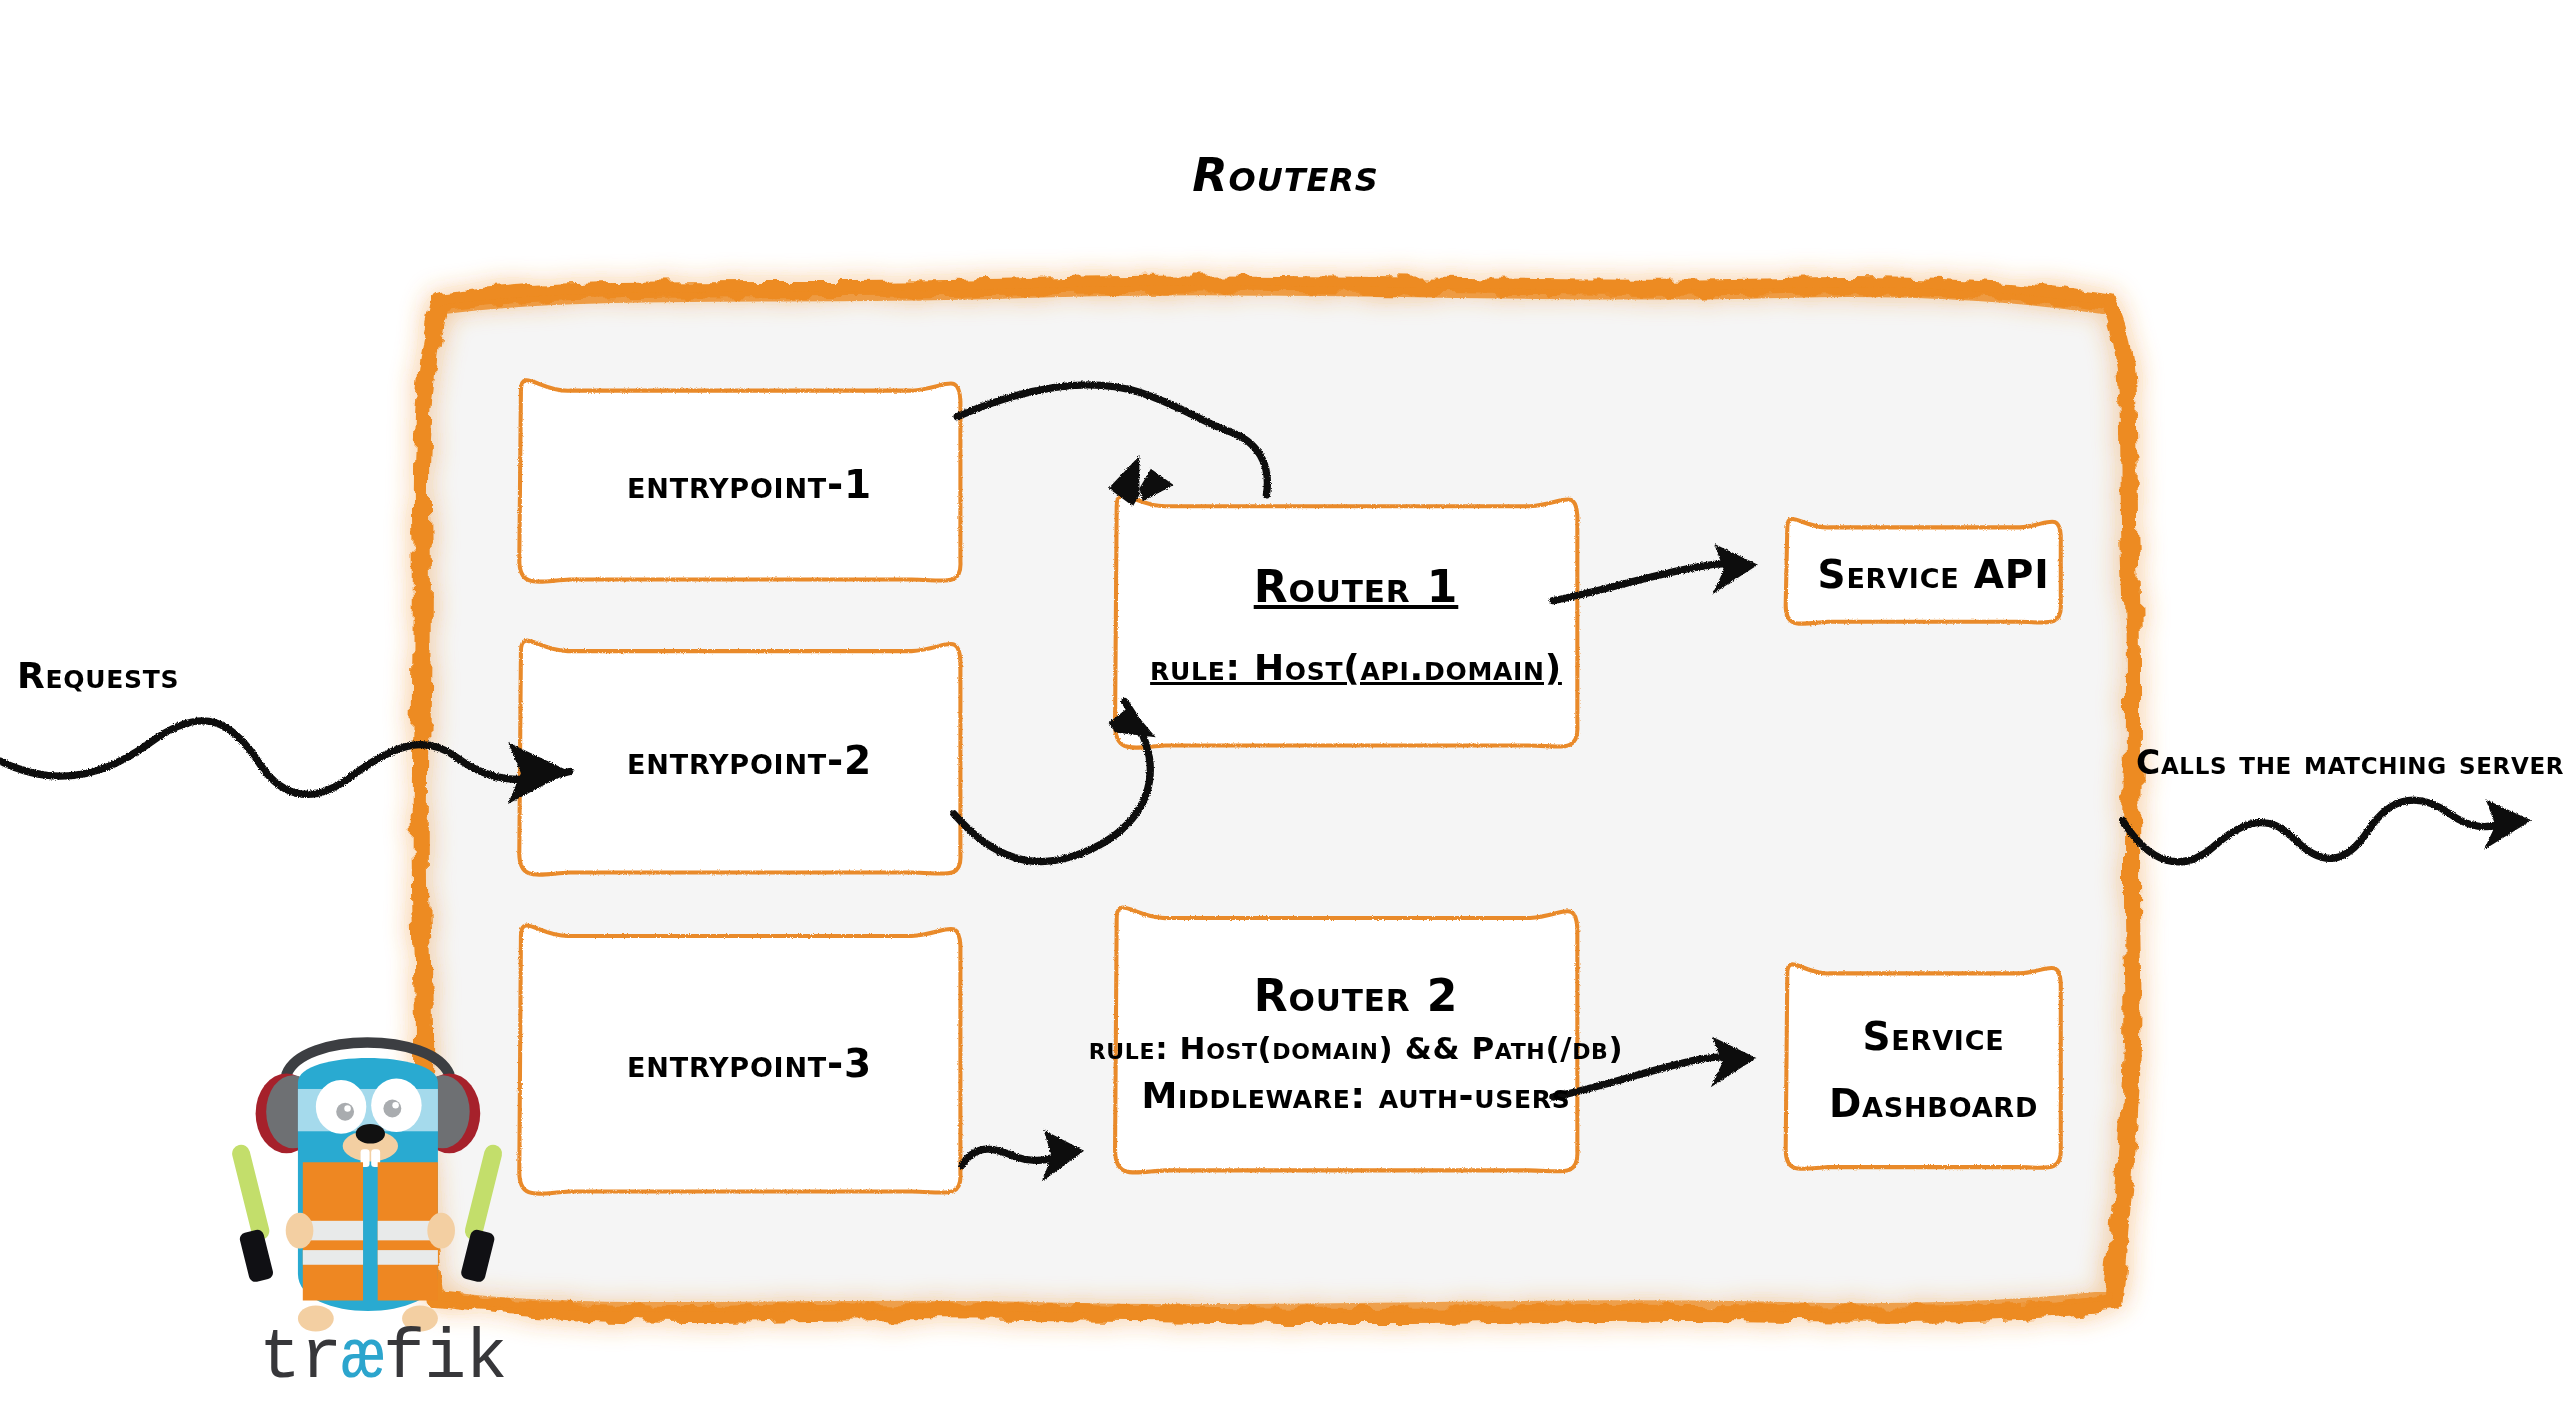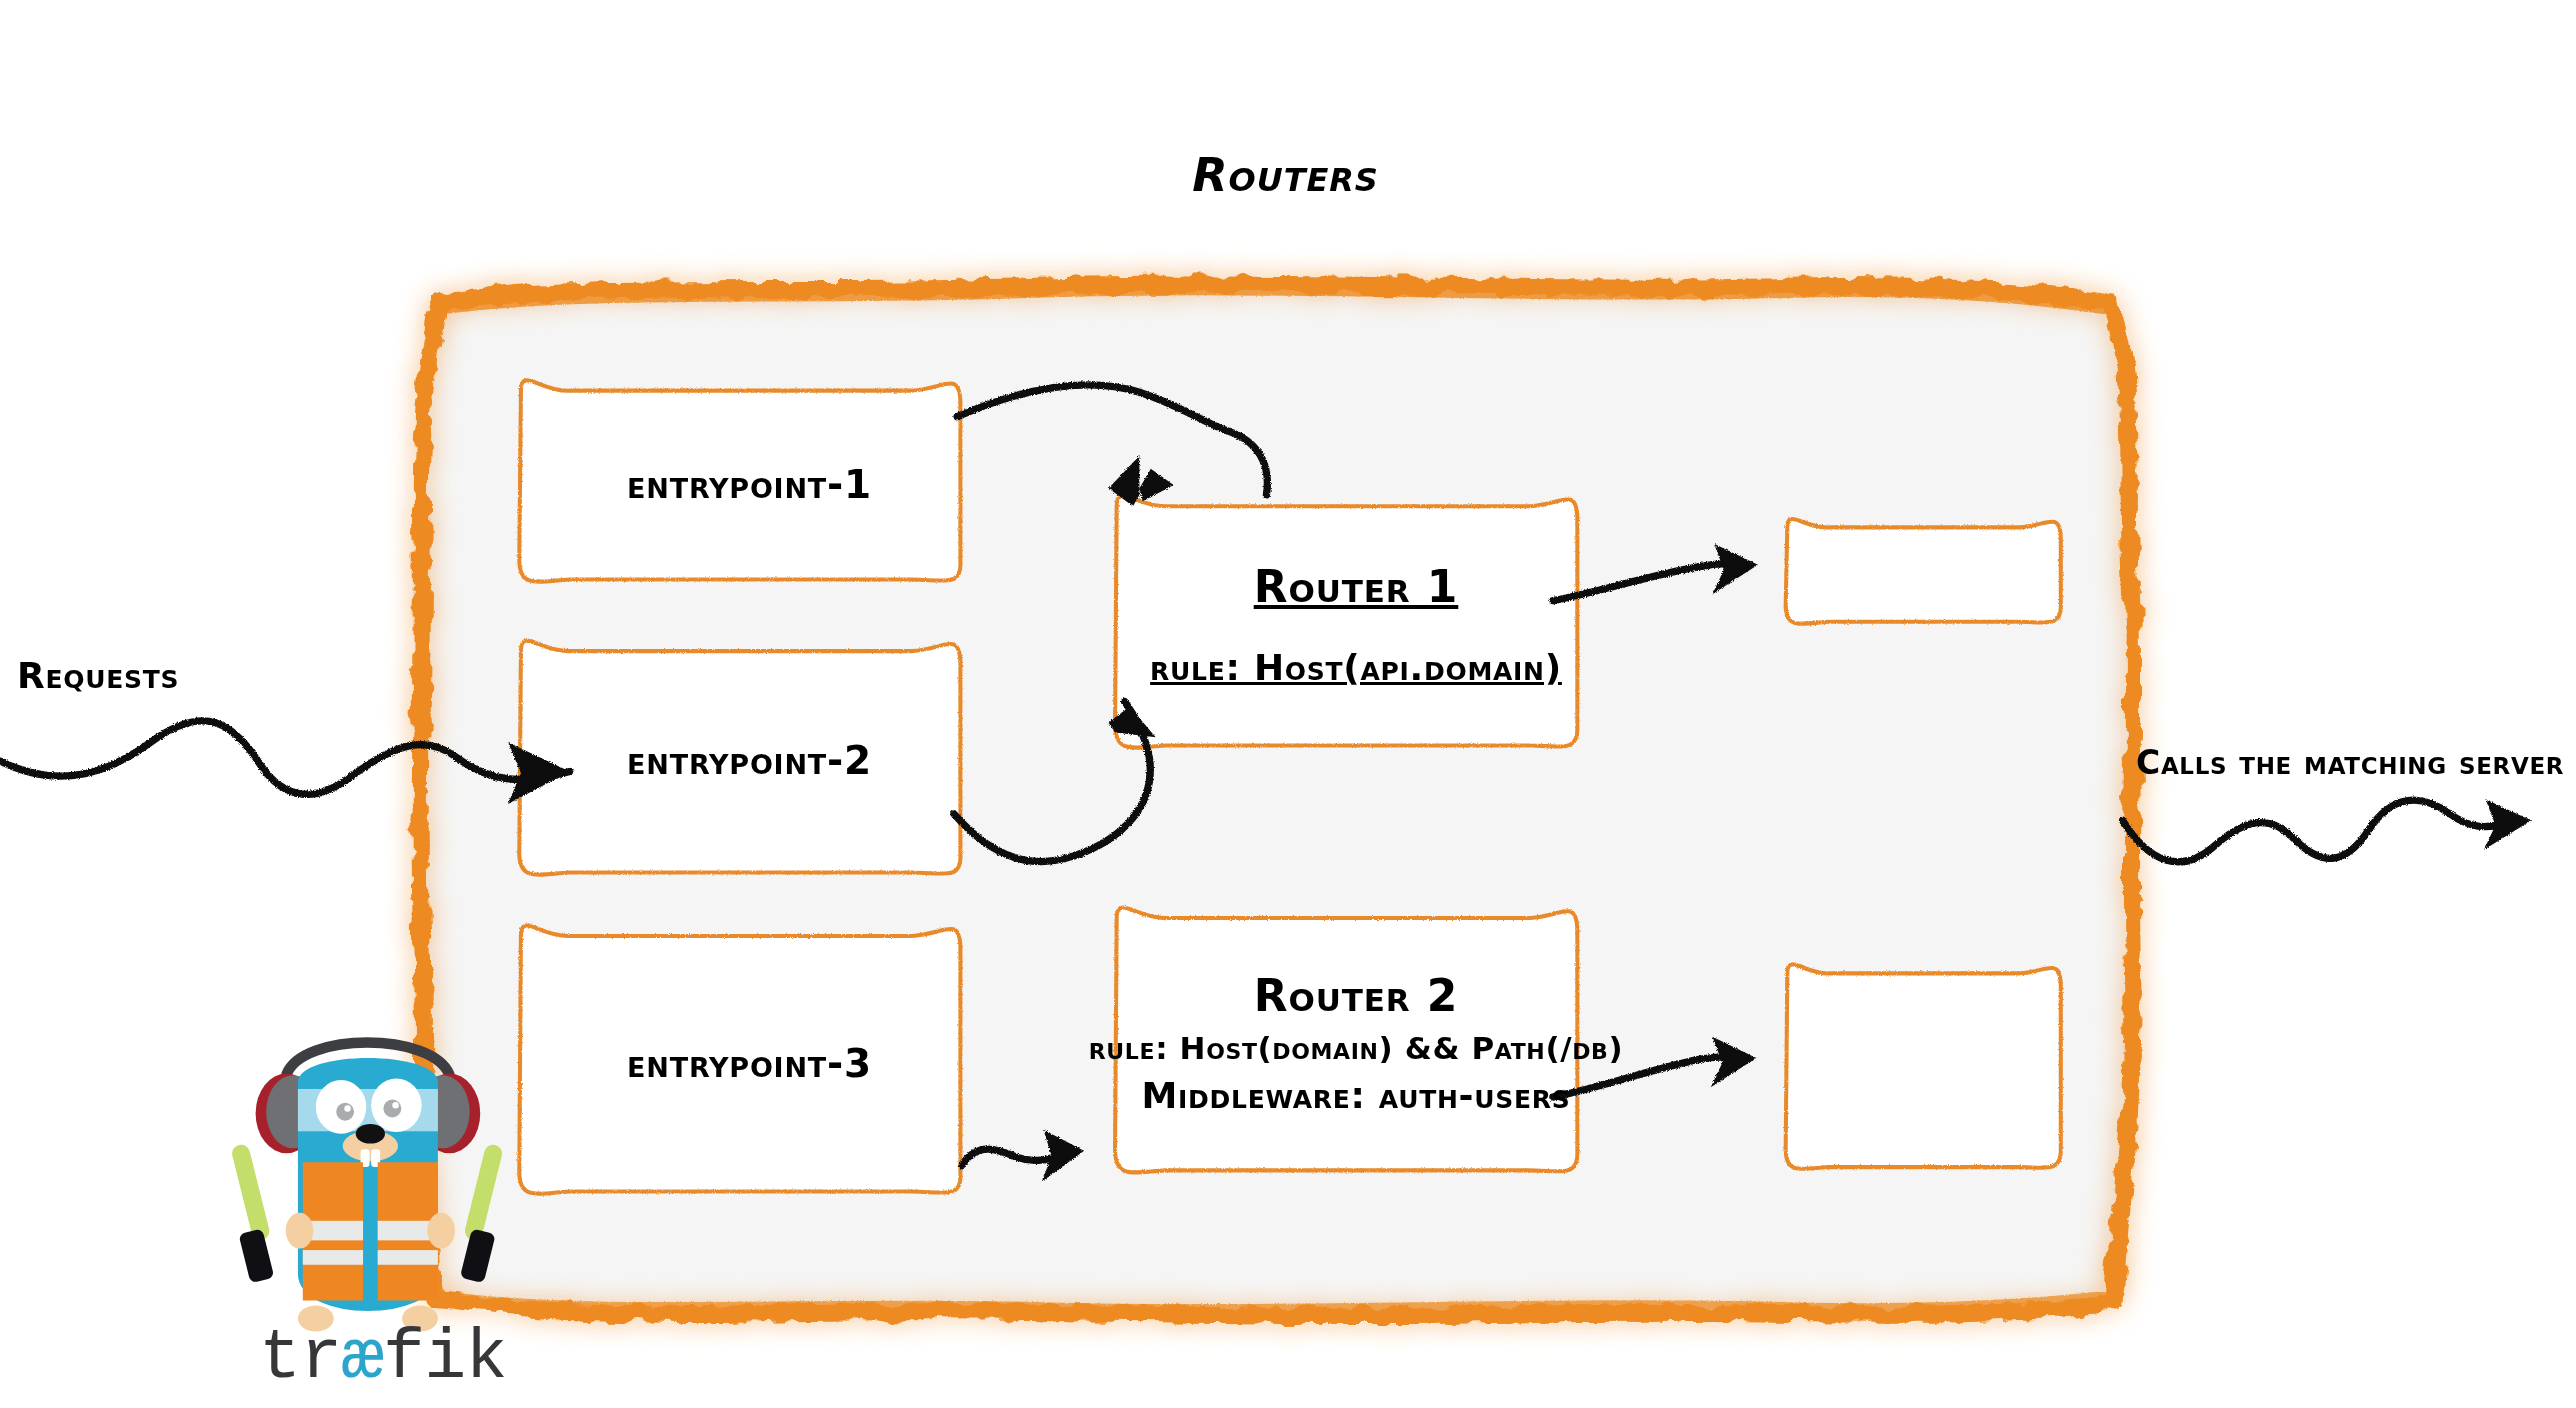--- a/index.html
+++ b/index.html
@@ -347,20 +347,27 @@
     <div class="hand router-title">Router 1</div>
     <div class="hand router-rule">rule: Host(api.domain)</div>
   </div>
 
   <div class="node-text" style="left:1115px; top:918px; width:464px; height:252px; gap:8.1px;">
     <div class="hand router-title">Router 2</div>
     <div class="hand router-rule-sm">rule: Host(domain) &amp;&amp; Path(/db)</div>
     <div class="hand router-rule">Middleware: auth-users</div>
   </div>
 
+  <div class="node-text" style="left:1786px; top:527px; width:277px; height:96px;">
+    <div class="hand svc-label">Service API</div>
+  </div>
+  <div class="node-text" style="left:1786px; top:973px; width:277px; height:195px; gap:21px;">
+    <div class="hand svc-label">Service</div>
+    <div class="hand svc-label">Dashboard</div>
+  </div>
 
   <div id="traefik-word">
       <span>tr</span>
       <span class="ae">æ</span>
       <span>fik</span>
     </div>
 
 </div>
 
 

